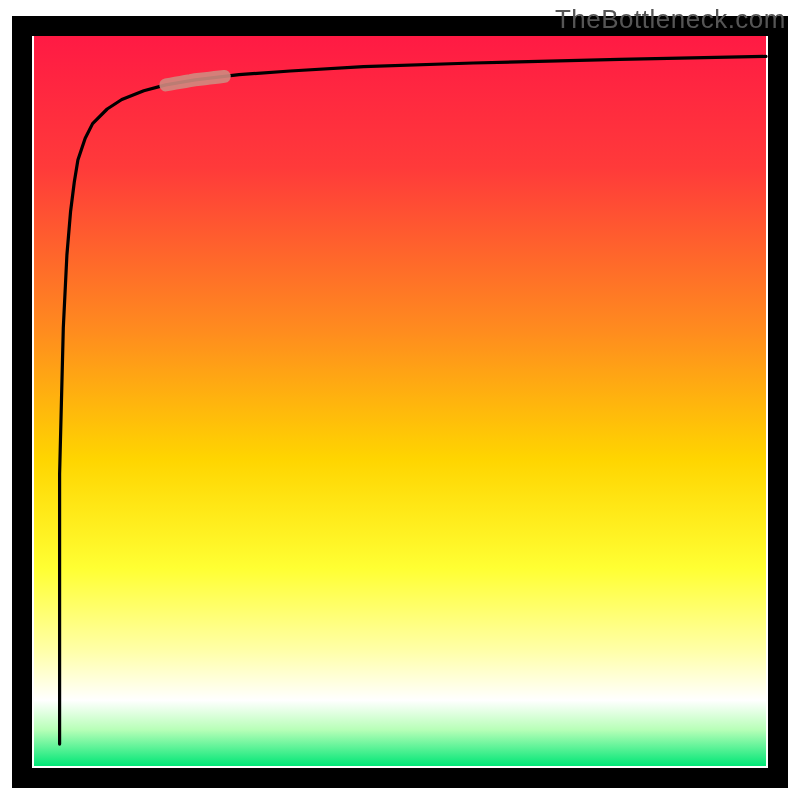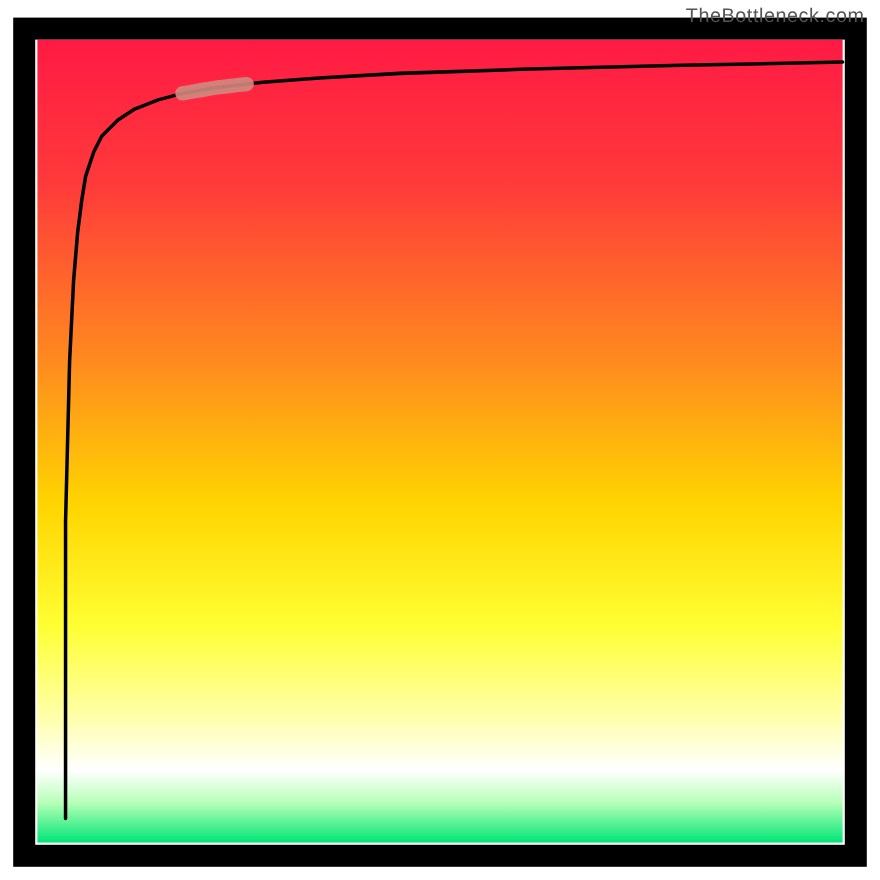--- a/index.html
+++ b/index.html
@@ -13,21 +13,21 @@
   .frame {
     position: relative;
     width: 800px;
     height: 800px;
   }
   .watermark {
     position: absolute;
     top: 4px;
     right: 14px;
     font-family: Arial, Helvetica, sans-serif;
-    font-size: 18px;
+    font-size: 26px;
     color: #555555;
     letter-spacing: 0.5px;
   }
   svg {
     display: block;
   }
 </style>
 </head>
 <body>
 

